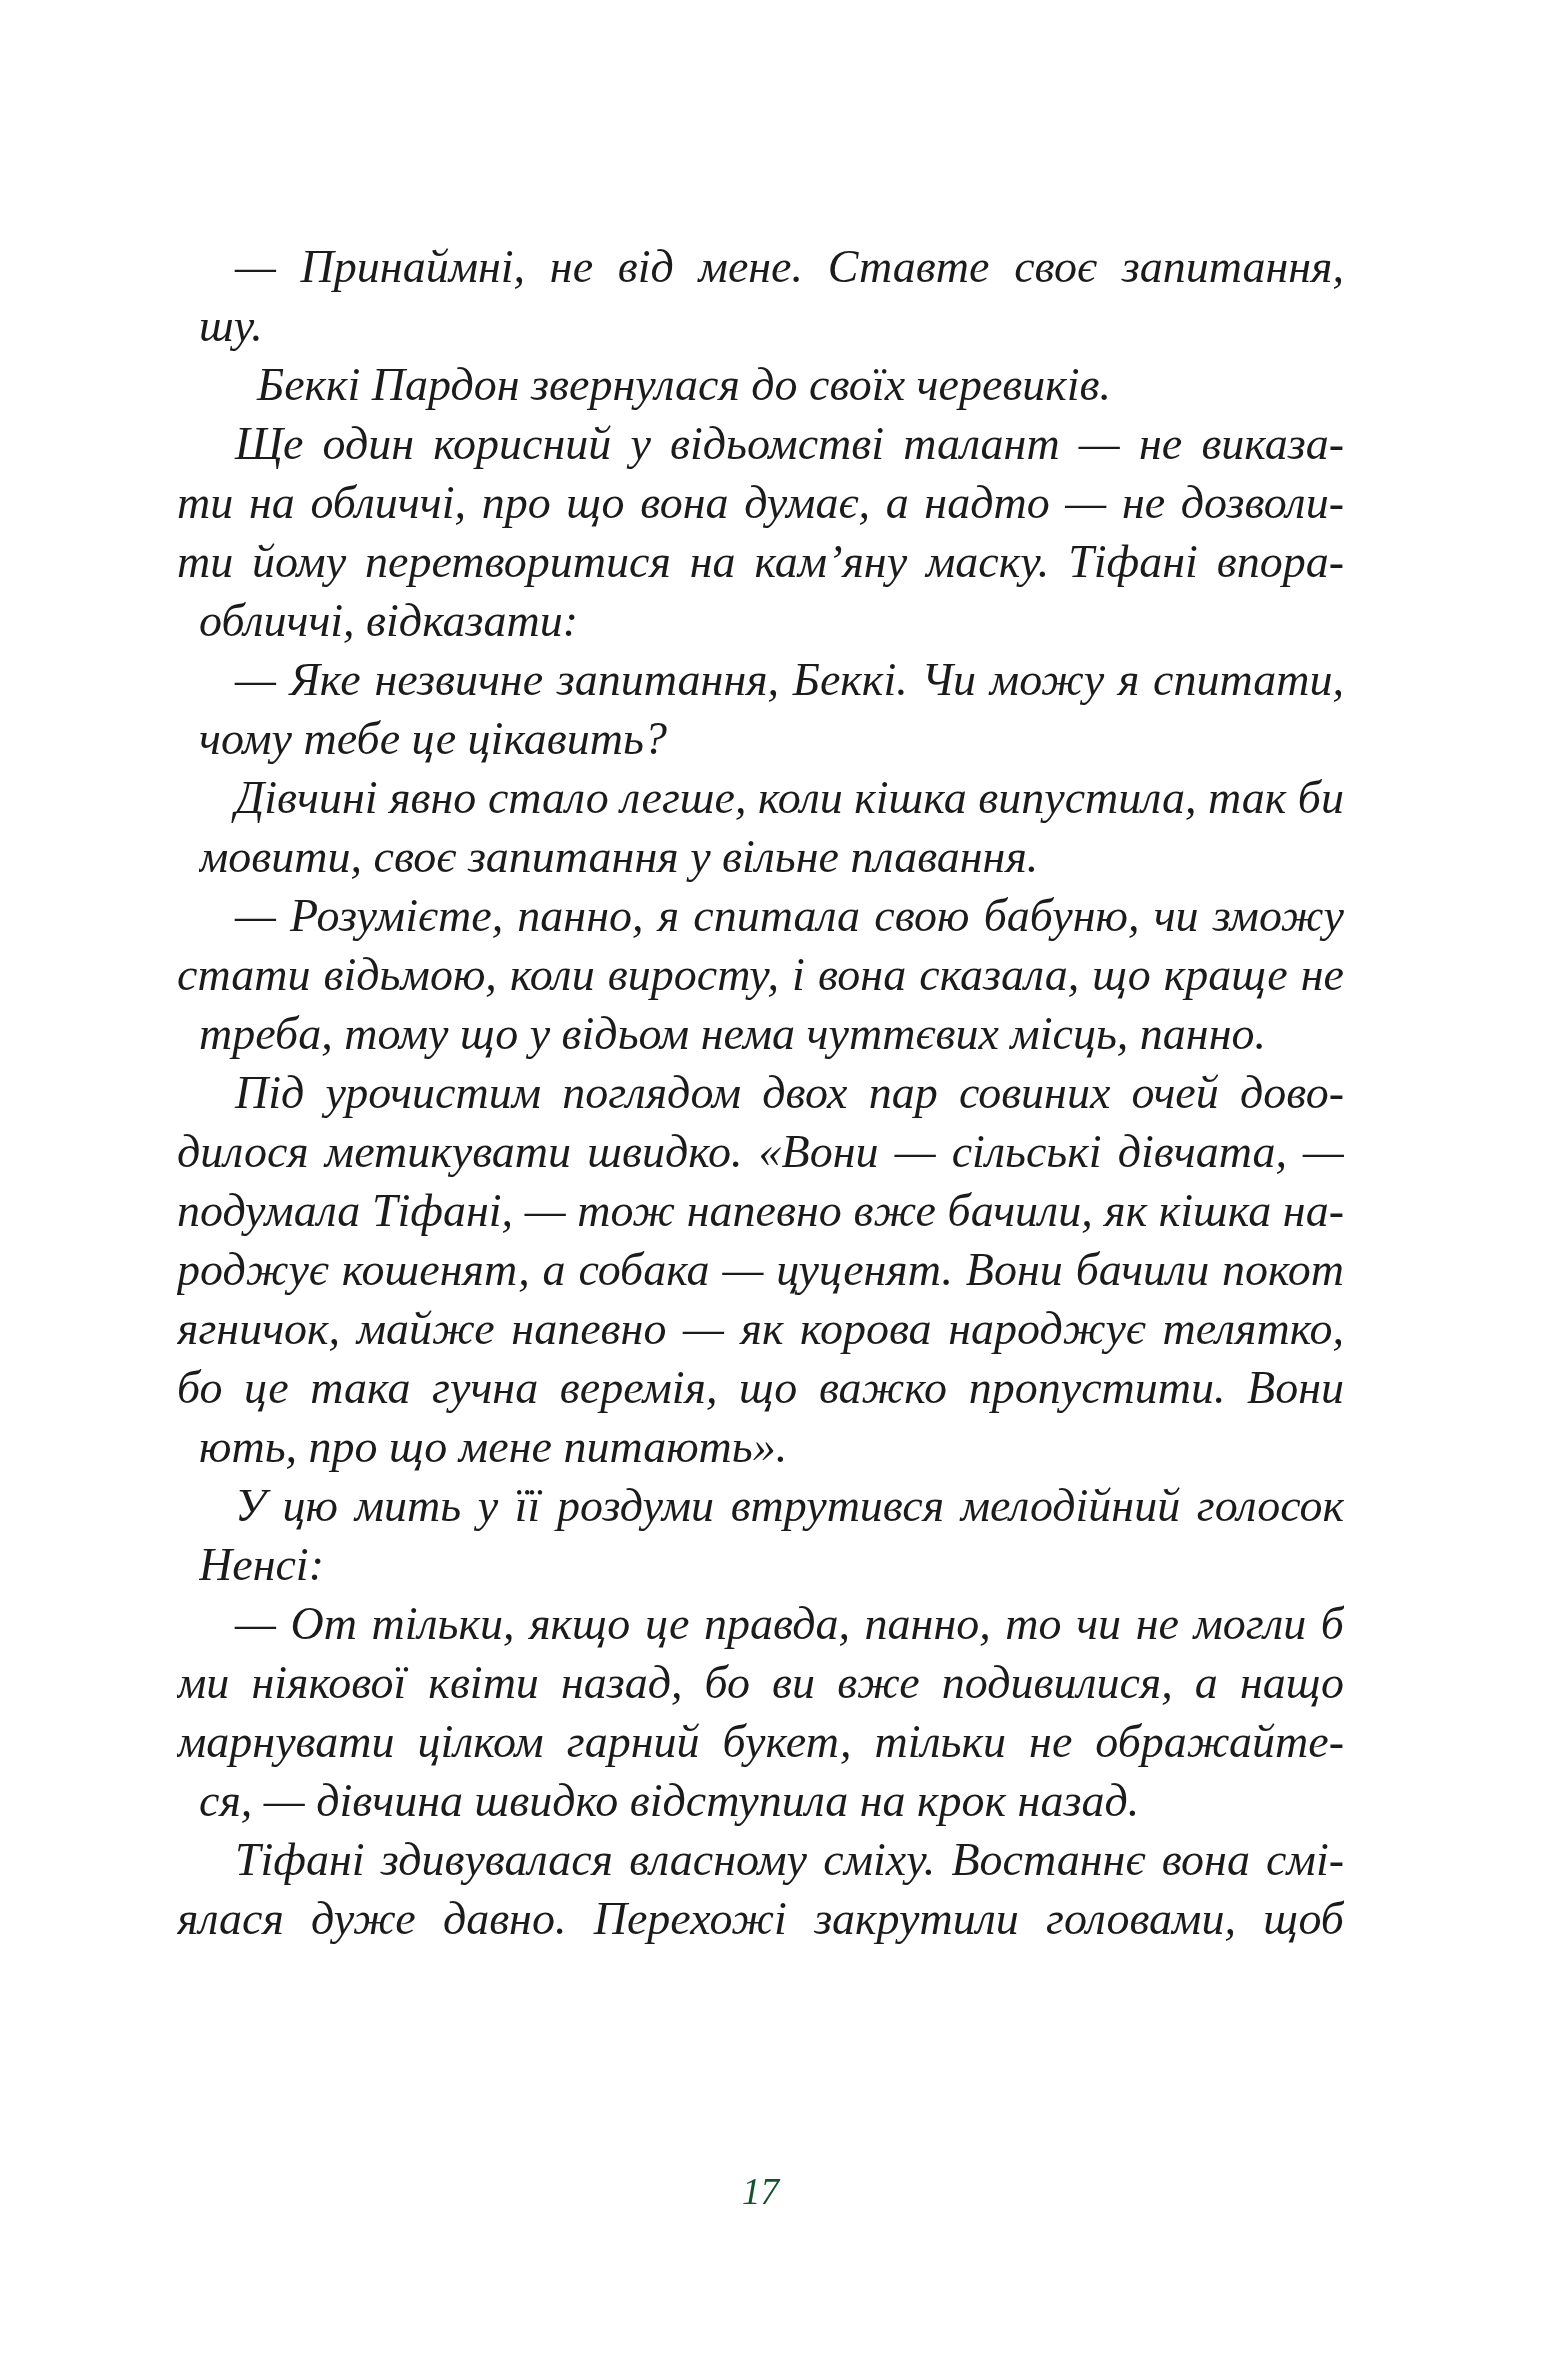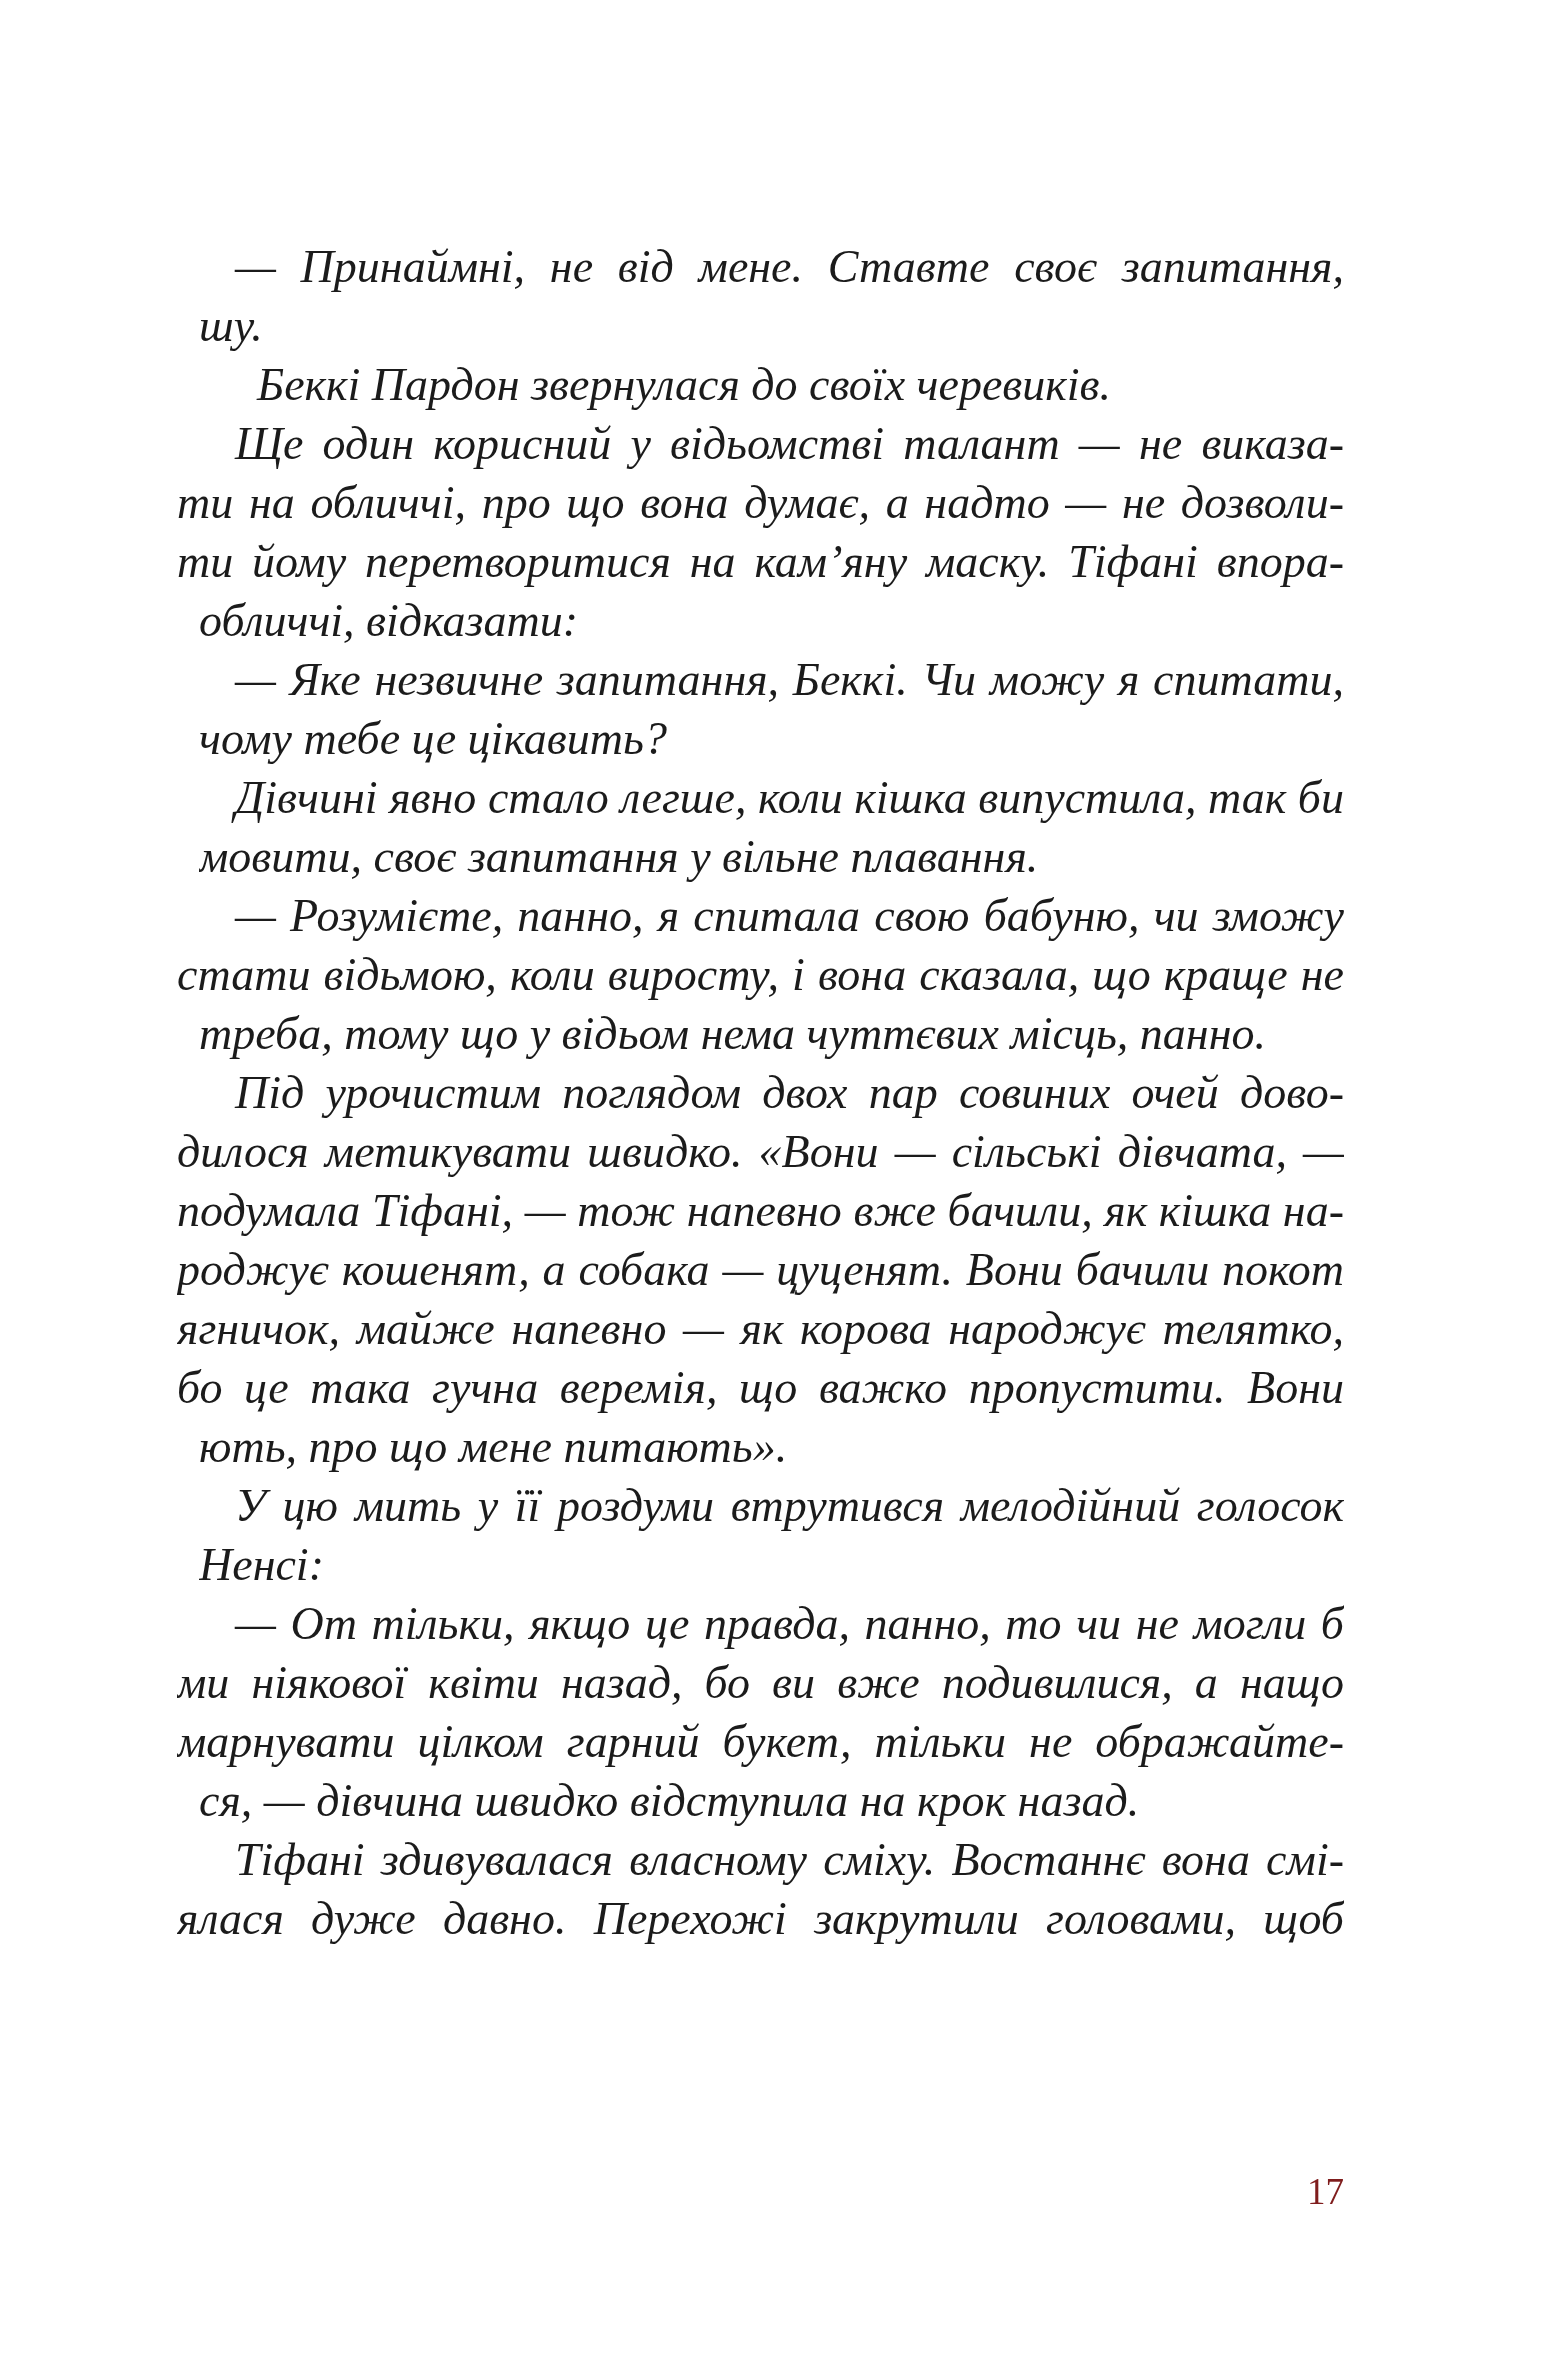--- a/index.html
+++ b/index.html
@@ -43,24 +43,25 @@
   }
   .line.flush {
     text-align-last: left;
     margin-left: 22px;
   }
   .page-number {
     position: absolute;
     top: 2171px;
     left: 177px;
     width: 1167px;
-    text-align: right;
+    text-align: center;
     font-size: 37px;
     line-height: 42px;
-    color: #7f1d1d;
+    color: #14532d;
+    font-style: italic;
   }
 </style>
 </head>
 <body>
 
 <main class="book-page">
   <section class="text-block">
       <div class="line first">— Принаймні, не від мене. Ставте своє запитання, про-</div>
       <div class="line flush">шу.</div>
       <div class="line first flush">Беккі Пардон звернулася до своїх черевиків.</div>

